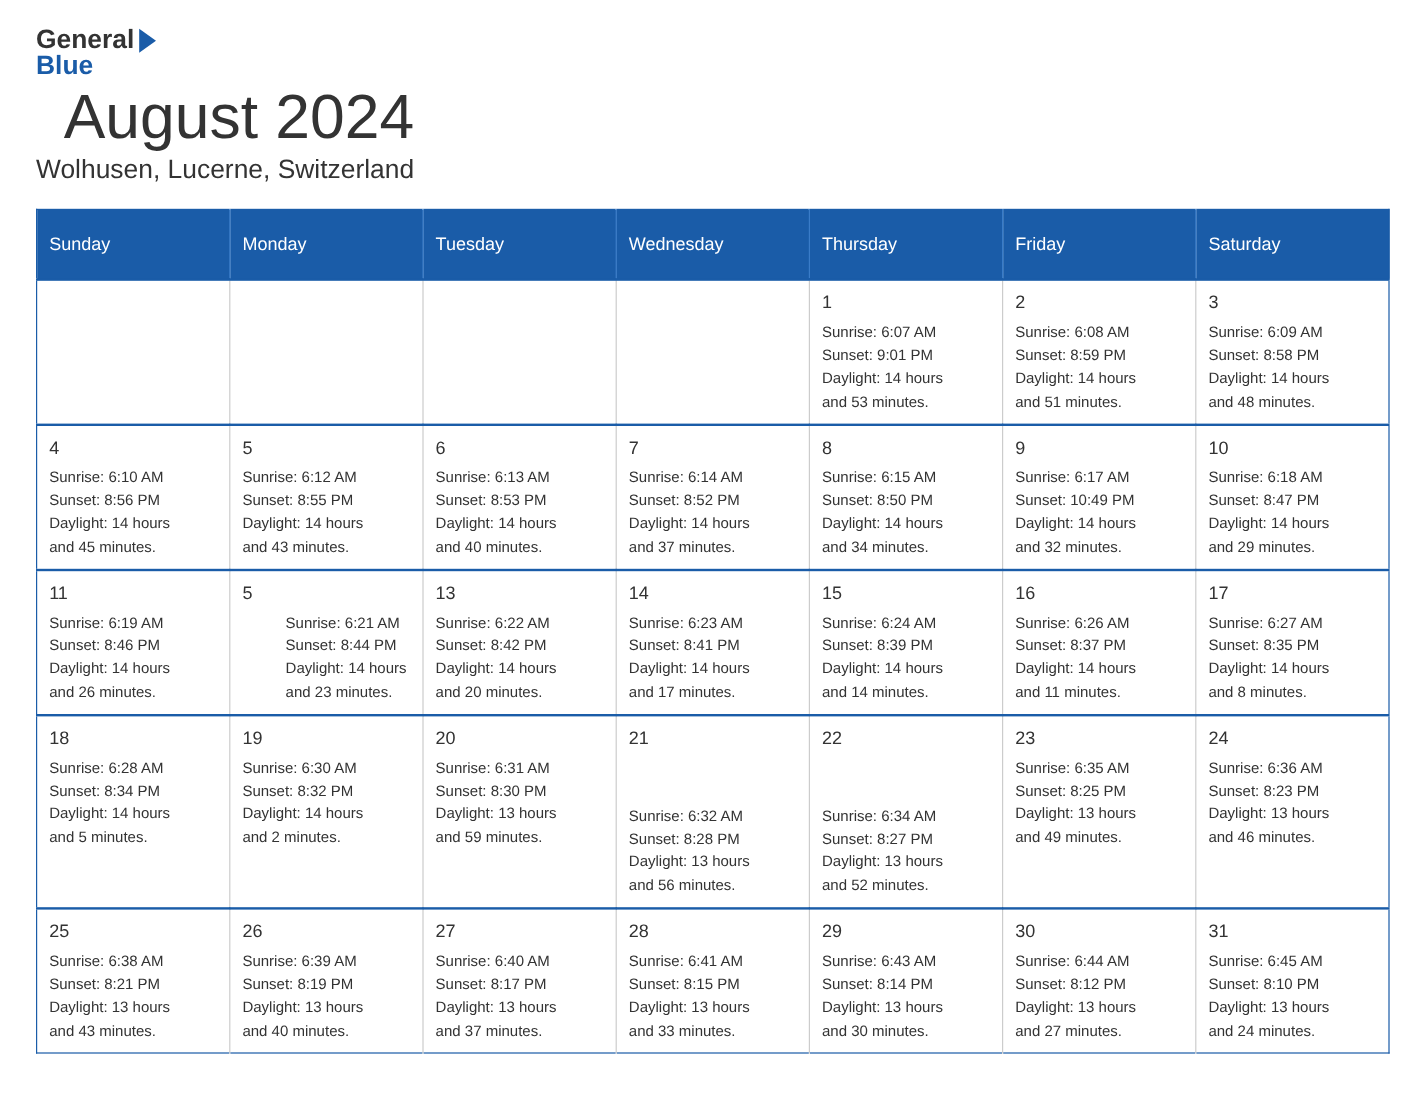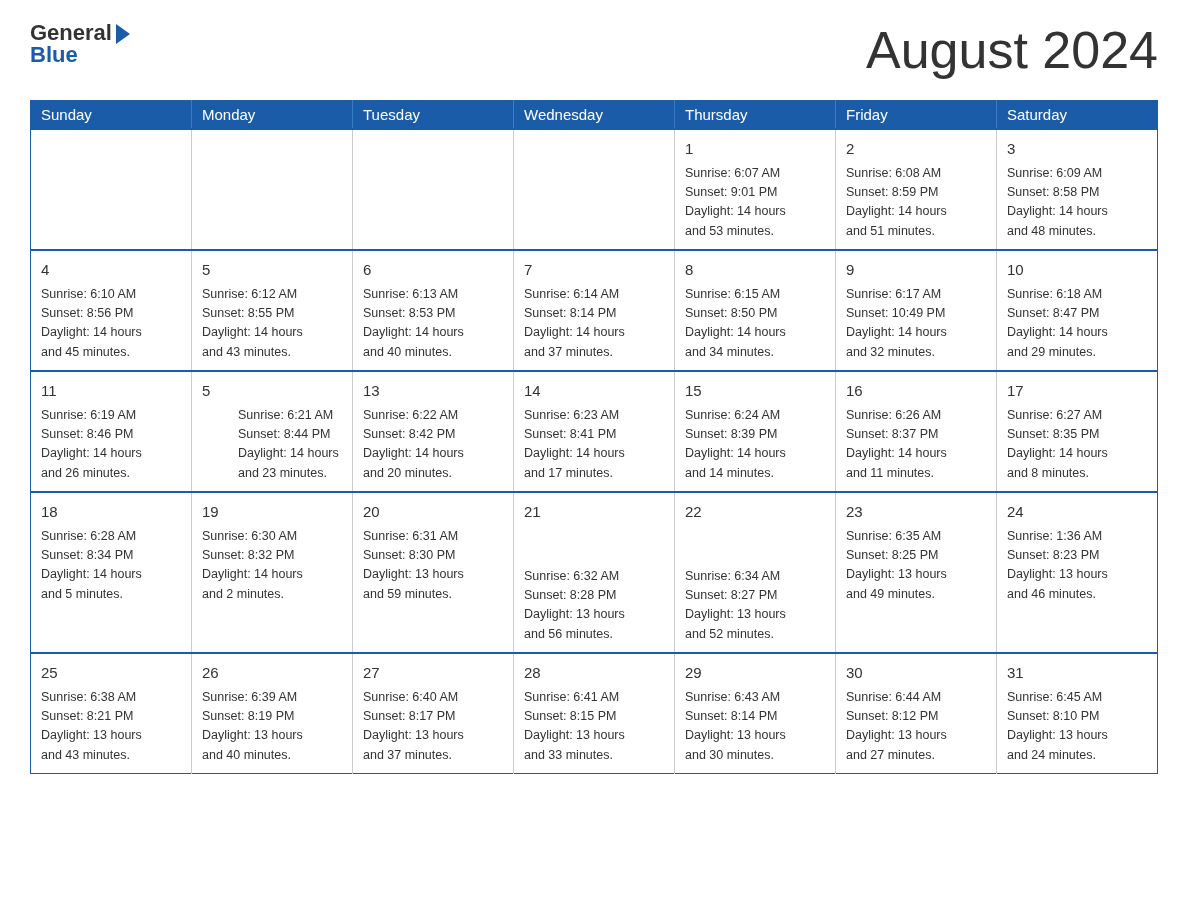--- a/index.html
+++ b/index.html
@@ -9,20 +9,21 @@
       color: #333;
       padding: 20px 30px;
       width: 1188px;
       min-height: 918px;
     }
     .header {
       display: flex;
       justify-content: space-between;
       align-items: flex-start;
       margin-bottom: 20px;
+      flex-direction: column;
     }
     .logo {
       display: flex;
       flex-direction: column;
       align-items: flex-start;
     }
     .logo-top {
       display: flex;
       align-items: center;
     }
@@ -62,21 +63,21 @@
     .calendar {
       width: 100%;
       border-collapse: collapse;
       border: 1px solid #1a5ca8;
     }
     .calendar thead tr {
       background-color: #1a5ca8;
     }
     .calendar thead th {
       color: #fff;
-      padding: 5px 10px;
+      padding: 20px 10px;
       text-align: left;
       font-size: 15px;
       font-weight: normal;
       border-right: 1px solid #3a7cc8;
       width: calc(100% / 7);
     }
     .calendar thead th:last-child {
       border-right: none;
     }
     .calendar tbody tr {
@@ -115,20 +116,21 @@
 <div class="header">
   <div class="logo">
     <div class="logo-top">
       <span class="logo-general">General</span>
       <div class="logo-arrow"></div>
     </div>
     <span class="logo-blue">Blue</span>
   </div>
   <div class="title-section">
     <div class="month-title">August 2024</div>
+    <div class="location">Wolhusen, Lucerne, Switzerland</div>
   </div>
 </div>
 
 <table class="calendar">
   <thead>
     <tr>
     <th>Sunday</th>
         <th>Monday</th>
         <th>Tuesday</th>
         <th>Wednesday</th>
@@ -183,21 +185,21 @@
         <td>
           <span class="day-number">6</span>
           <div class="day-info" style="white-space: pre-line;">Sunrise: 6:13 AM
 Sunset: 8:53 PM
 Daylight: 14 hours
 and 40 minutes.</div>
         </td>
         <td>
           <span class="day-number">7</span>
           <div class="day-info" style="white-space: pre-line;">Sunrise: 6:14 AM
-Sunset: 8:14 PM
+Sunset: 8:52 PM
 Daylight: 14 hours
 and 37 minutes.</div>
         </td>
         <td>
           <span class="day-number">8</span>
           <div class="day-info" style="white-space: pre-line;">Sunrise: 6:15 AM
 Sunset: 8:50 PM
 Daylight: 14 hours
 and 34 minutes.</div>
         </td>
@@ -305,21 +307,21 @@
         </td>
         <td>
           <span class="day-number">23</span>
           <div class="day-info" style="white-space: pre-line;">Sunrise: 6:35 AM
 Sunset: 8:25 PM
 Daylight: 13 hours
 and 49 minutes.</div>
         </td>
         <td>
           <span class="day-number">24</span>
-          <div class="day-info" style="white-space: pre-line;">Sunrise: 1:36 AM
+          <div class="day-info" style="white-space: pre-line;">Sunrise: 6:36 AM
 Sunset: 8:23 PM
 Daylight: 13 hours
 and 46 minutes.</div>
         </td>
       </tr>
       <tr>
         <td>
           <span class="day-number">25</span>
           <div class="day-info" style="white-space: pre-line;">Sunrise: 6:38 AM
 Sunset: 8:21 PM

